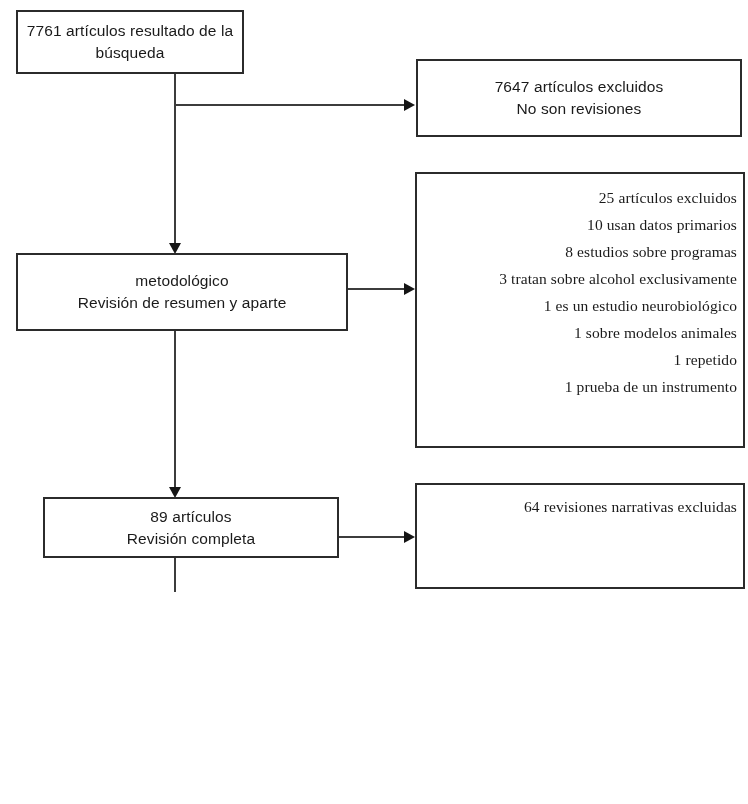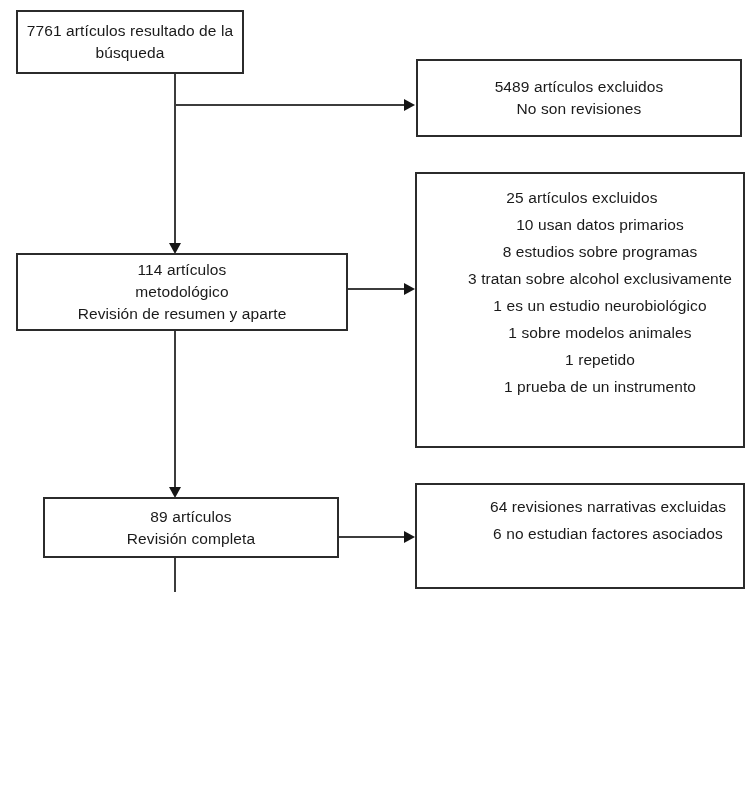--- a/index.html
+++ b/index.html
@@ -52,21 +52,22 @@
 
   
   #node-excluded-25     { left: 415px; top: 172px; width: 330px; height: 276px; }
   #node-excluded-44     { left: 415px; top: 483px; width: 330px; height: 106px; }
   #node-included-45     { left: 4px;   top: 676px; width: 392px; height: 119px; }
 
   .node-list .lines {
     top: 12px;
     left: 10px;
     right: 6px;
-    text-align: center;
+    text-align: right;
+    font-family: Liberation Serif, serif;
   }
   .node-list .line {
     line-height: 22px;
   }
   .node-list .line + .line { margin-top: 5px; }
 
   #node-excluded-25 .lines { top: 13px; }
   #node-excluded-25 .line.sub { padding-left: 36px; }
 
   #node-excluded-44 .lines { top: 11px; }
@@ -144,54 +145,52 @@
 
   <div class="node node-centered" id="node-search">
     <div class="lines">
       <span class="line">7761 artículos resultado de la</span>
       <span class="line">búsqueda</span>
     </div>
   </div>
 
   <div class="node node-centered" id="node-excluded-1">
     <div class="lines">
-      <span class="line">5489 artículos excluidos</span>
+      <span class="line">7647 artículos excluidos</span>
       <span class="line">No son revisiones</span>
     </div>
   </div>
 
   <div class="node node-list" id="node-excluded-25">
     <div class="lines">
       <span class="line">25 artículos excluidos</span>
       <span class="line sub">10 usan datos primarios</span>
       <span class="line sub">8 estudios sobre programas</span>
       <span class="line sub">3 tratan sobre alcohol exclusivamente</span>
       <span class="line sub">1 es un estudio neurobiológico</span>
       <span class="line sub">1 sobre modelos animales</span>
       <span class="line sub">1 repetido</span>
       <span class="line sub">1 prueba de un instrumento</span>
     </div>
   </div>
 
   <div class="node node-centered" id="node-review-114">
     <div class="lines">
-      <span class="line">114 artículos</span>
       <span class="line">metodológico</span>
       <span class="line">Revisión de resumen y aparte</span>
     </div>
   </div>
 
   <div class="node node-centered" id="node-review-89">
     <div class="lines">
       <span class="line">89 artículos</span>
       <span class="line">Revisión completa</span>
     </div>
   </div>
 
   <div class="node node-list" id="node-excluded-44">
     <div class="lines">
       <span class="line sub">64 revisiones narrativas excluidas</span>
-      <span class="line sub">6 no estudian factores asociados</span>
     </div>
   </div>
 
 
 </div>
 
 </body></html>

